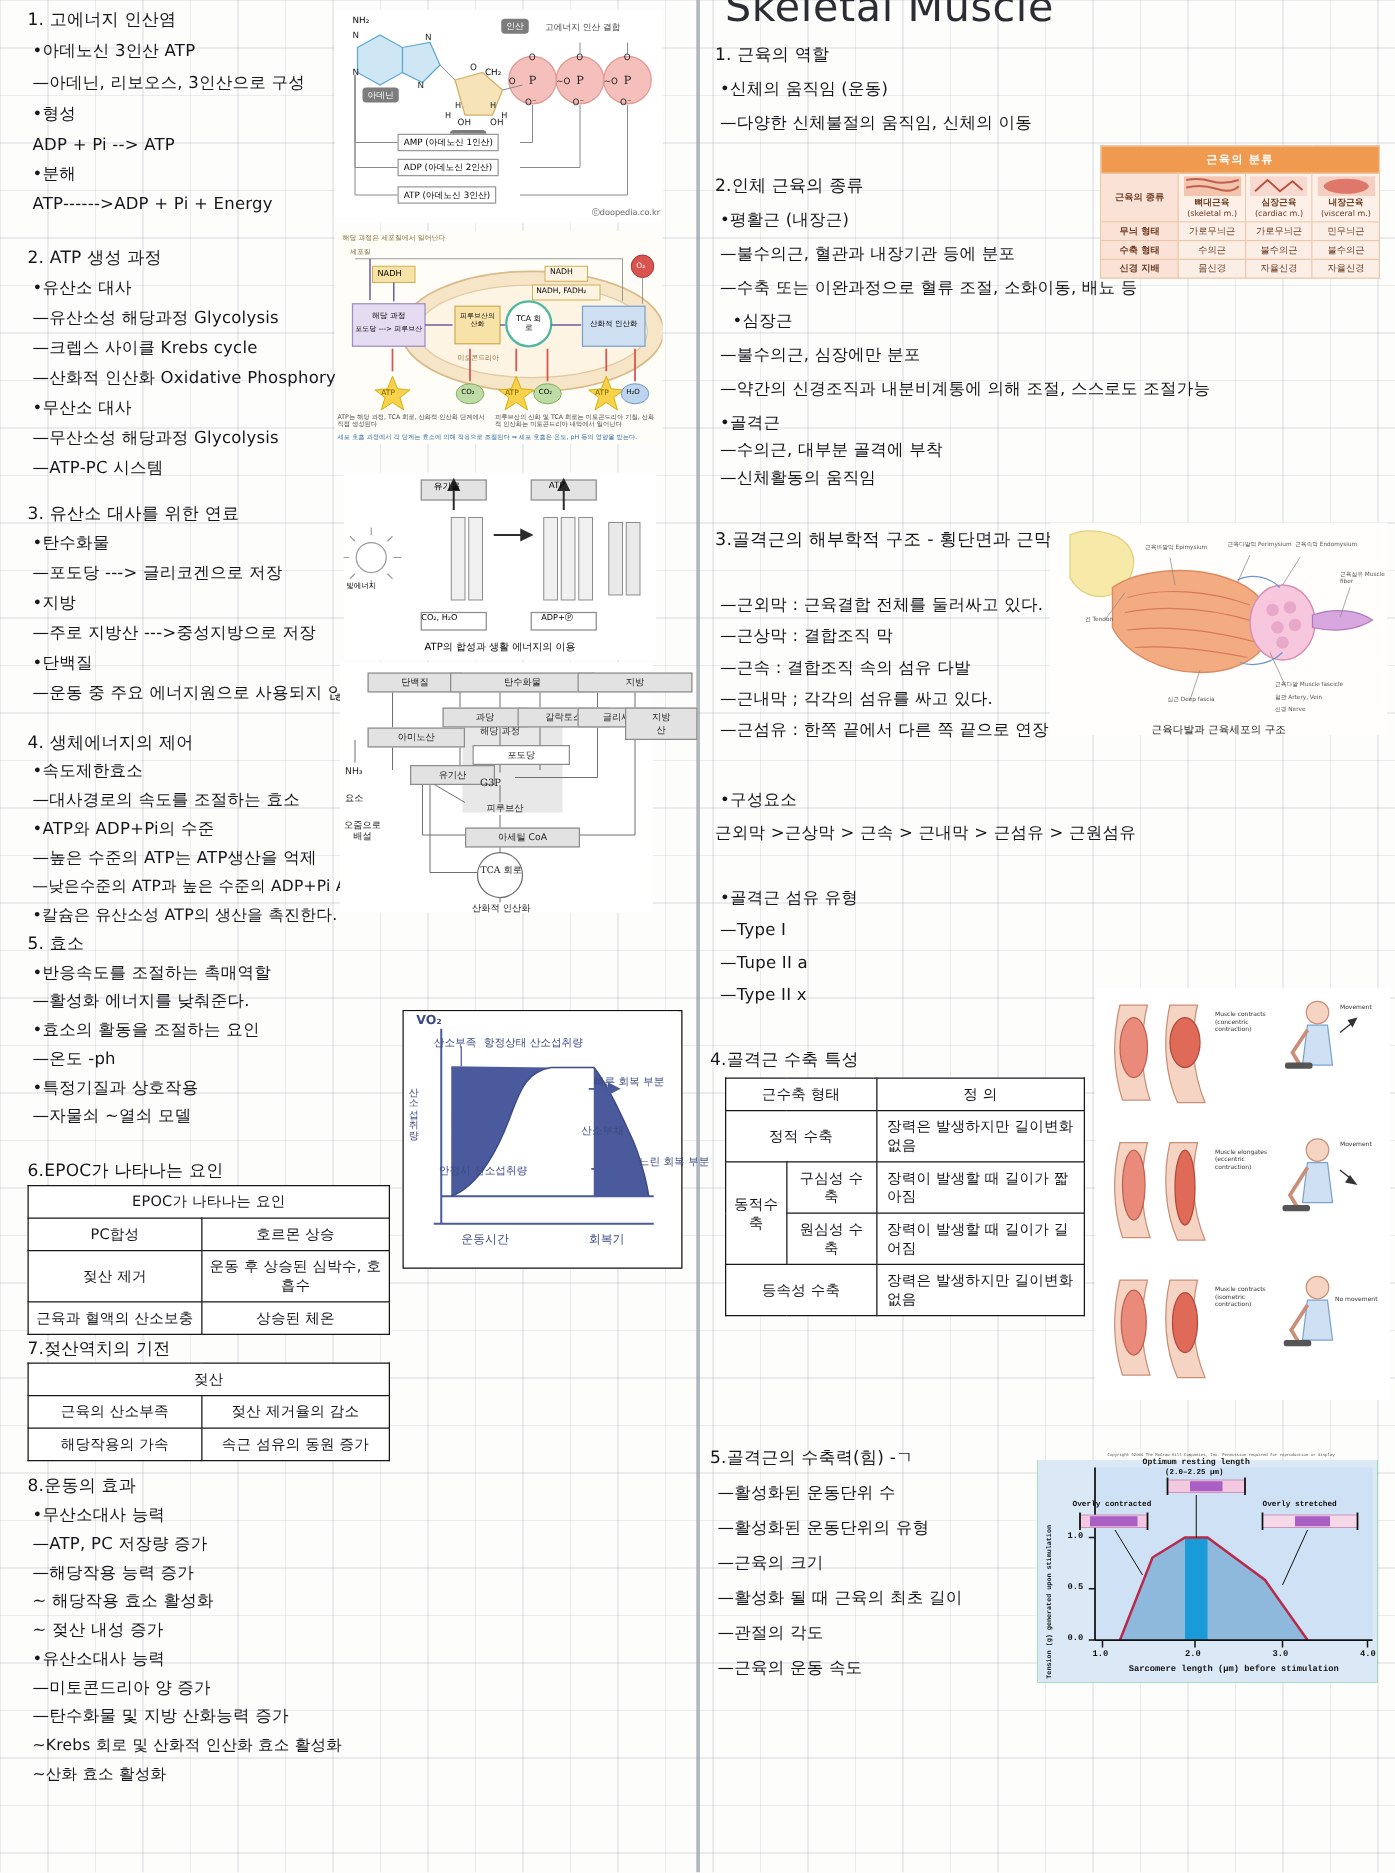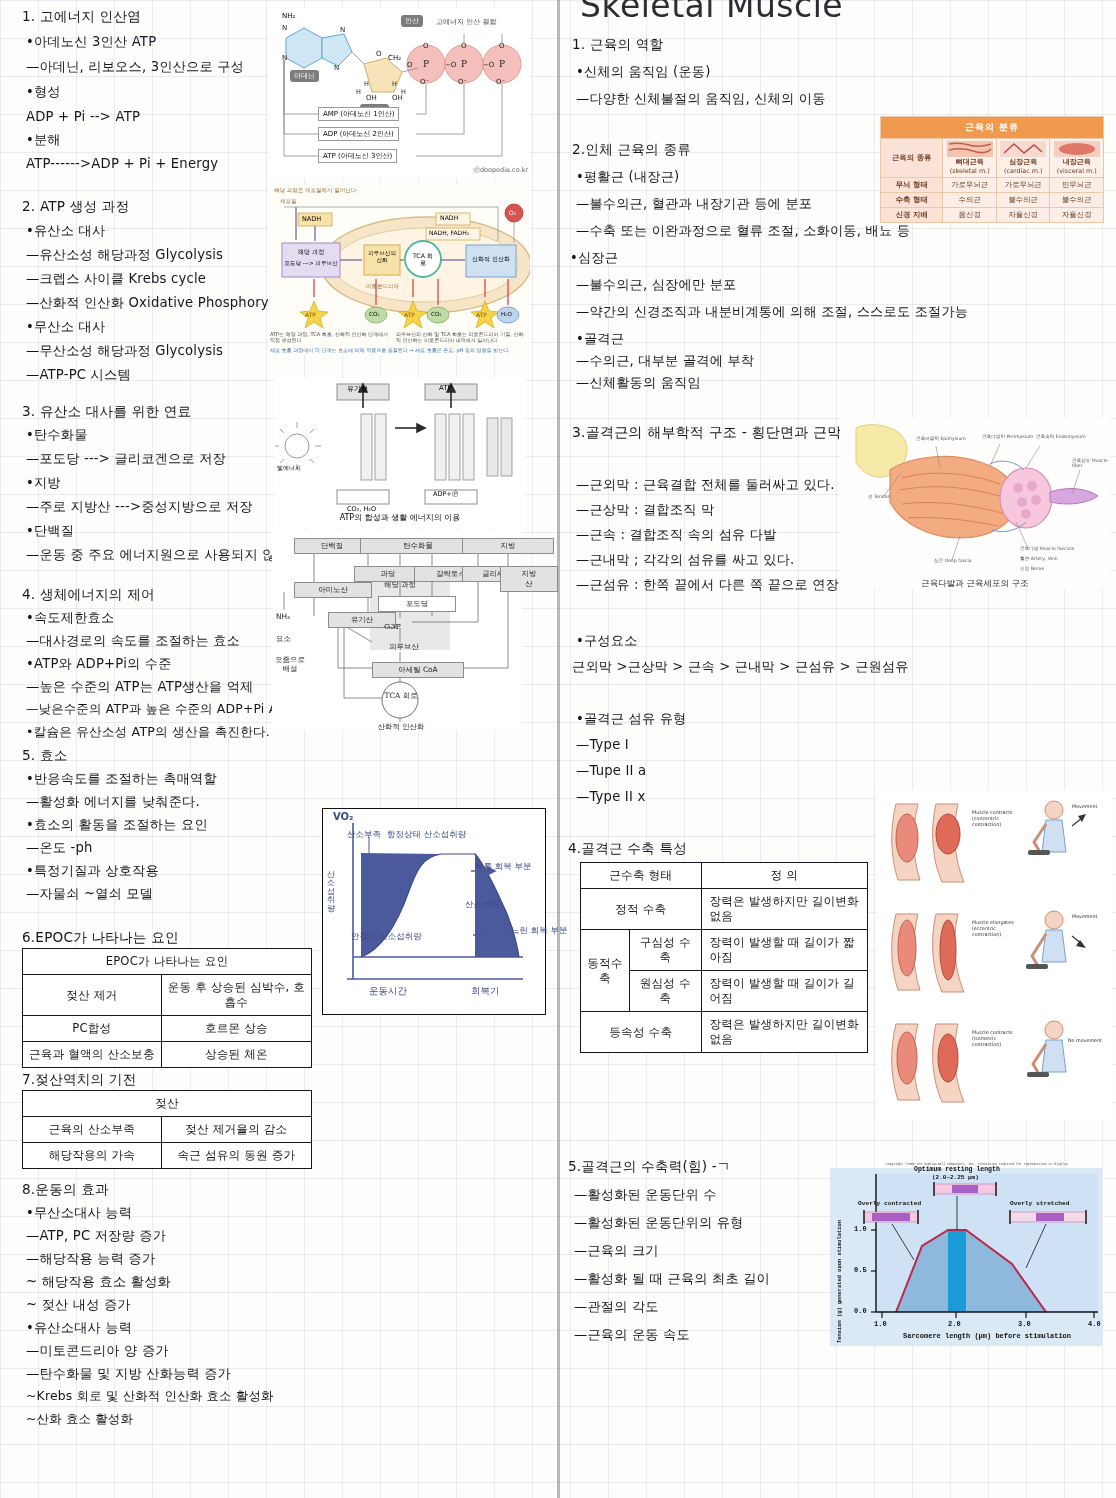--- a/index.html
+++ b/index.html
@@ -134,26 +134,26 @@
     <div class="note-line hw" style="left:26px;top:864px;">•특정기질과 상호작용</div>
     <div class="note-line hw" style="left:26px;top:887px;">—자물쇠 ~열쇠 모델</div>
 
     <div class="note-line head hw" style="left:22px;top:931px;">6.EPOC가 나타나는 요인</div>
     <table class="hwtable hw" style="left:22px;top:948px;width:290px;">
       <tbody>
           <tr>
         <td colspan="2">EPOC가 나타나는 요인</td>
       </tr>
       <tr>
+        <td style="width:48%">PC합성</td>
+        <td>호르몬 상승</td>
+      </tr>
+      <tr>
         <td>젖산 제거</td>
         <td>운동 후 상승된 심박수, 호흡수</td>
-      </tr>
-      <tr>
-        <td style="width:48%">PC합성</td>
-        <td>호르몬 상승</td>
       </tr>
       <tr>
         <td>근육과 혈액의 산소보충</td>
         <td>상승된 체온</td>
       </tr>
     </tbody>
       </table>
 
     <div class="note-line head hw" style="left:22px;top:1073px;">7.젖산역치의 기전</div>
     <table class="hwtable hw" style="left:22px;top:1090px;width:290px;">
@@ -362,21 +362,21 @@
           <polygon points="88,6 84,14 92,14"></polygon>
           <path d="M176,30 L176,12"></path>
           <polygon points="176,6 172,14 180,14"></polygon>
           <path d="M120,50 L144,50"></path>
           <polygon points="150,50 142,46 142,54"></polygon>
         </g>
       </svg>
       <div style="position:absolute;left:72px;top:6px;font-size:7px;">유기물</div>
       <div style="position:absolute;left:164px;top:6px;font-size:7px;">ATP</div>
       <div style="position:absolute;left:2px;top:86px;font-size:6px;">빛에너지</div>
-      <div style="position:absolute;left:72px;top:112px;font-size:6.5px;margin-top:15px;">CO₂, H₂O</div>
+      <div style="position:absolute;left:62px;top:112px;font-size:6.5px;">CO₂, H₂O</div>
       <div style="position:absolute;left:158px;top:112px;font-size:6.5px;">ADP+Ⓟ</div>
       <div style="position:absolute;left:0;top:134px;width:250px;text-align:center;font-size:8px;">ATP의 합성과 생활 에너지의 이용</div>
     </div>
 
     <div class="fig" style="left:272px;top:530px;width:250px;height:200px;background:#fff;">
       <svg width="250" height="200" viewBox="0 0 250 200">
         <rect width="250" height="200" fill="#ffffff"></rect>
         <rect x="98" y="48" width="80" height="72" fill="#e8e8e8"></rect>
         <g stroke="#6f6f6f" stroke-width="0.8" fill="none">
           <path d="M42,22 L42,52"></path>
@@ -471,21 +471,21 @@
   <div class="col col-right">
 
     <div class="note-line head hw" style="left:14px;top:38px;">1. 근육의 역할</div>
     <div class="note-line hw" style="left:18px;top:65px;">•신체의 움직임 (운동)</div>
     <div class="note-line hw" style="left:18px;top:92px;">—다양한 신체불절의 움직임, 신체의 이동</div>
 
     <div class="note-line head hw" style="left:14px;top:143px;">2.인체 근육의 종류</div>
     <div class="note-line hw" style="left:18px;top:170px;">•평활근 (내장근)</div>
     <div class="note-line hw" style="left:18px;top:197px;">—불수의근, 혈관과 내장기관 등에 분포</div>
     <div class="note-line hw" style="left:18px;top:224px;">—수축 또는 이완과정으로 혈류 조절, 소화이동, 배뇨 등</div>
-    <div class="note-line hw" style="left:12px;top:251px;">•심장근</div>
+    <div class="note-line hw" style="left:28px;top:251px;">•심장근</div>
     <div class="note-line hw" style="left:18px;top:278px;">—불수의근, 심장에만 분포</div>
     <div class="note-line hw" style="left:18px;top:305px;">—약간의 신경조직과 내분비계통에 의해 조절, 스스로도 조절가능</div>
     <div class="note-line hw" style="left:18px;top:332px;">•골격근</div>
     <div class="note-line hw" style="left:18px;top:354px;">—수의근, 대부분 골격에 부착</div>
     <div class="note-line hw" style="left:18px;top:376px;">—신체활동의 움직임</div>
 
     <div class="note-line head hw" style="left:14px;top:425px;font-size:14px;">3.골격근의 해부학적 구조 - 횡단면과 근막</div>
     <div class="note-line hw" style="left:18px;top:478px;">—근외막 : 근육결합 전체를 둘러싸고 있다.</div>
     <div class="note-line hw" style="left:18px;top:503px;">—근상막 : 결합조직 막</div>
     <div class="note-line hw" style="left:18px;top:528px;">—근속 : 결합조직 속의 섬유 다발</div>

